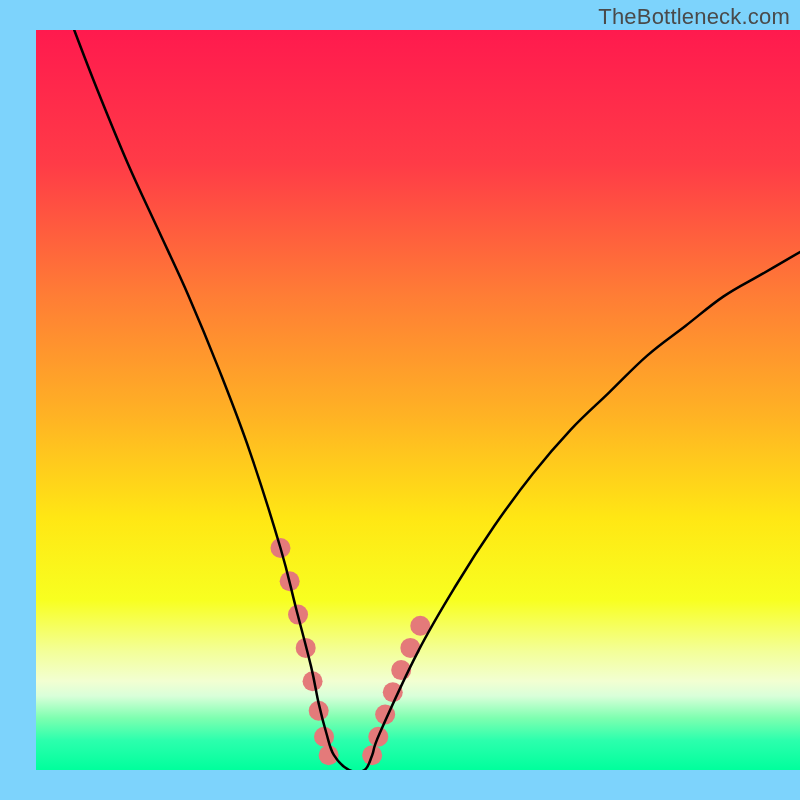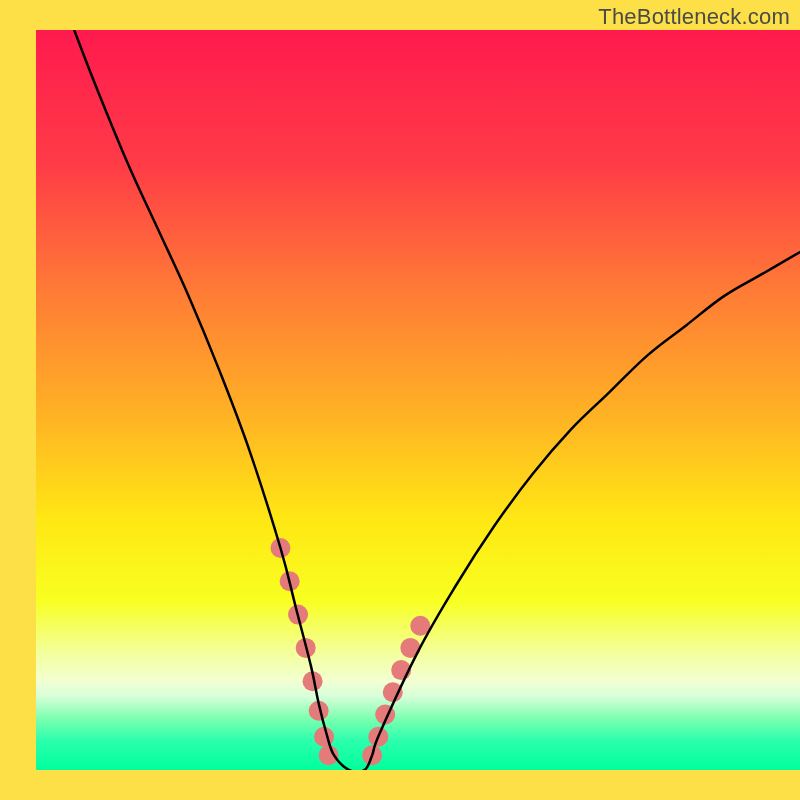--- a/index.html
+++ b/index.html
@@ -8,21 +8,21 @@
     width: 800px;
     height: 800px;
     background: #000;
     overflow: hidden;
     font-family: Arial, Helvetica, sans-serif;
   }
   .frame {
     position: relative;
     width: 800px;
     height: 800px;
-    background: #fde047;
+    background: #7dd3fc;
   }
   .watermark {
     position: absolute;
     top: 4px;
     right: 10px;
     color: #4a4a4a;
     font-size: 22px;
     font-weight: 500;
     letter-spacing: 0.2px;
     z-index: 10;

